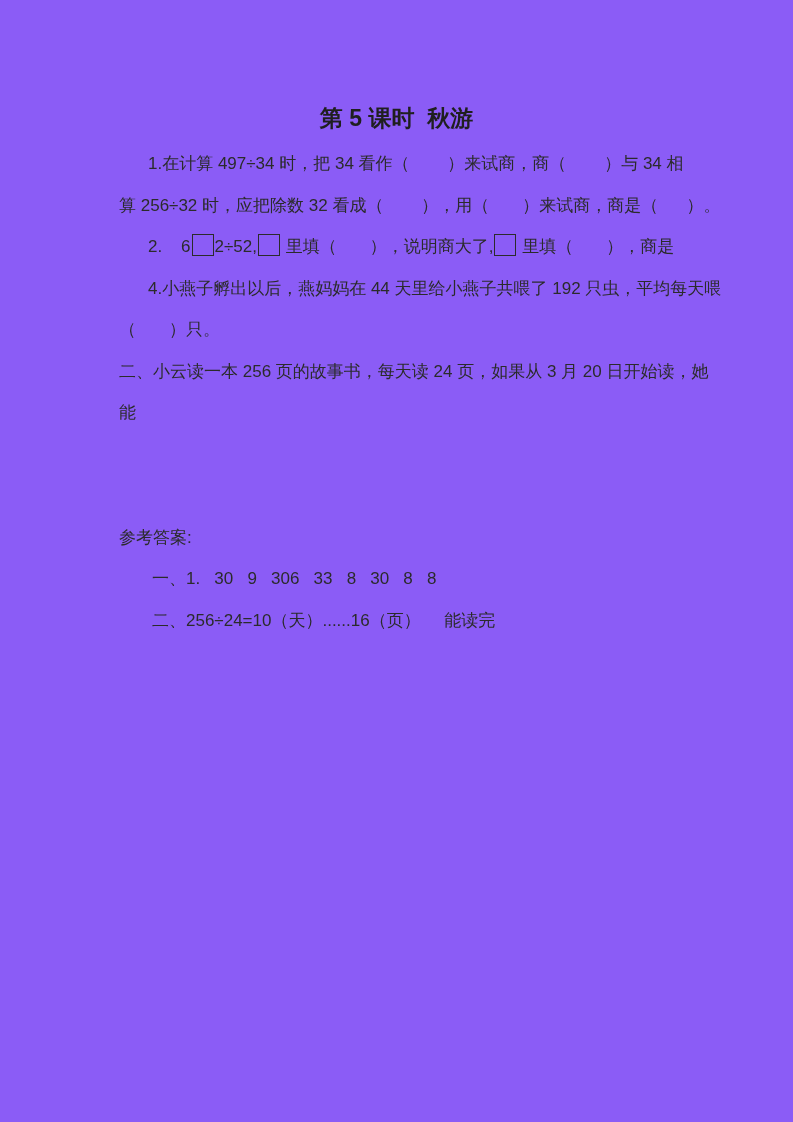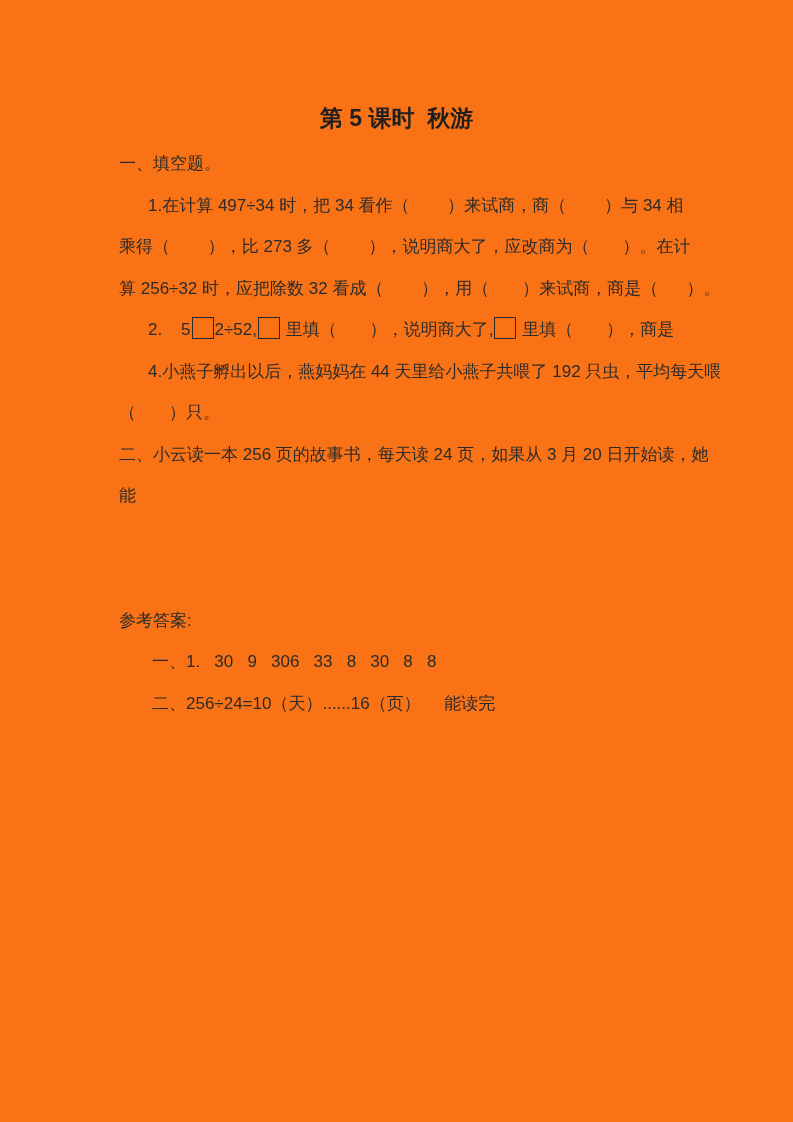--- a/index.html
+++ b/index.html
@@ -4,21 +4,21 @@
 <style>
   html, body {
     margin: 0;
     padding: 0;
     background: #ffffff;
   }
   .page {
     position: relative;
     width: 793px;
     height: 1122px;
-    background: #f97316;
+    background: #8b5cf6;
     box-sizing: border-box;
     padding: 93px 119px 0 119px;
     font-family: "Liberation Sans", "DejaVu Sans", sans-serif;
     color: #2b2b2b;
     overflow: hidden;
   }
   .title {
     margin: 0;
     height: 50px;
     line-height: 50px;
@@ -55,27 +55,25 @@
   }
   .gap-after { margin-right: 10px; }
 </style>
 </head>
 <body>
 
 <div class="page">
 
   <h1 class="title">第 5 课时  秋游</h1>
 
-  <div class="line">一、填空题。</div>
 
   <div class="line indent1">1.在计算 497÷34 时，把 34 看作（        ）来试商，商（        ）与 34 相</div>
-  <div class="line">乘得（        ），比 273 多（        ），说明商大了，应改商为（       ）。在计</div>
   <div class="line">算 256÷32 时，应把除数 32 看成（        ），用（       ）来试商，商是（      ）。</div>
 
-  <div class="line indent1"><span>2.    5</span><span class="box"></span><span>2÷52,</span><span class="box"></span><span> 里填（       ），说明商大了,</span><span class="box"></span><span> 里填（       ），商是</span></div>
+  <div class="line indent1"><span>2.    6</span><span class="box"></span><span>2÷52,</span><span class="box"></span><span> 里填（       ），说明商大了,</span><span class="box"></span><span> 里填（       ），商是</span></div>
 
 
   <div class="line indent1">4.小燕子孵出以后，燕妈妈在 44 天里给小燕子共喂了 192 只虫，平均每天喂</div>
   <div class="line">（       ）只。</div>
 
   <div class="line">二、小云读一本 256 页的故事书，每天读 24 页，如果从 3 月 20 日开始读，她</div>
   <div class="line">能</div>
 
   <div class="spacer"></div>
 

